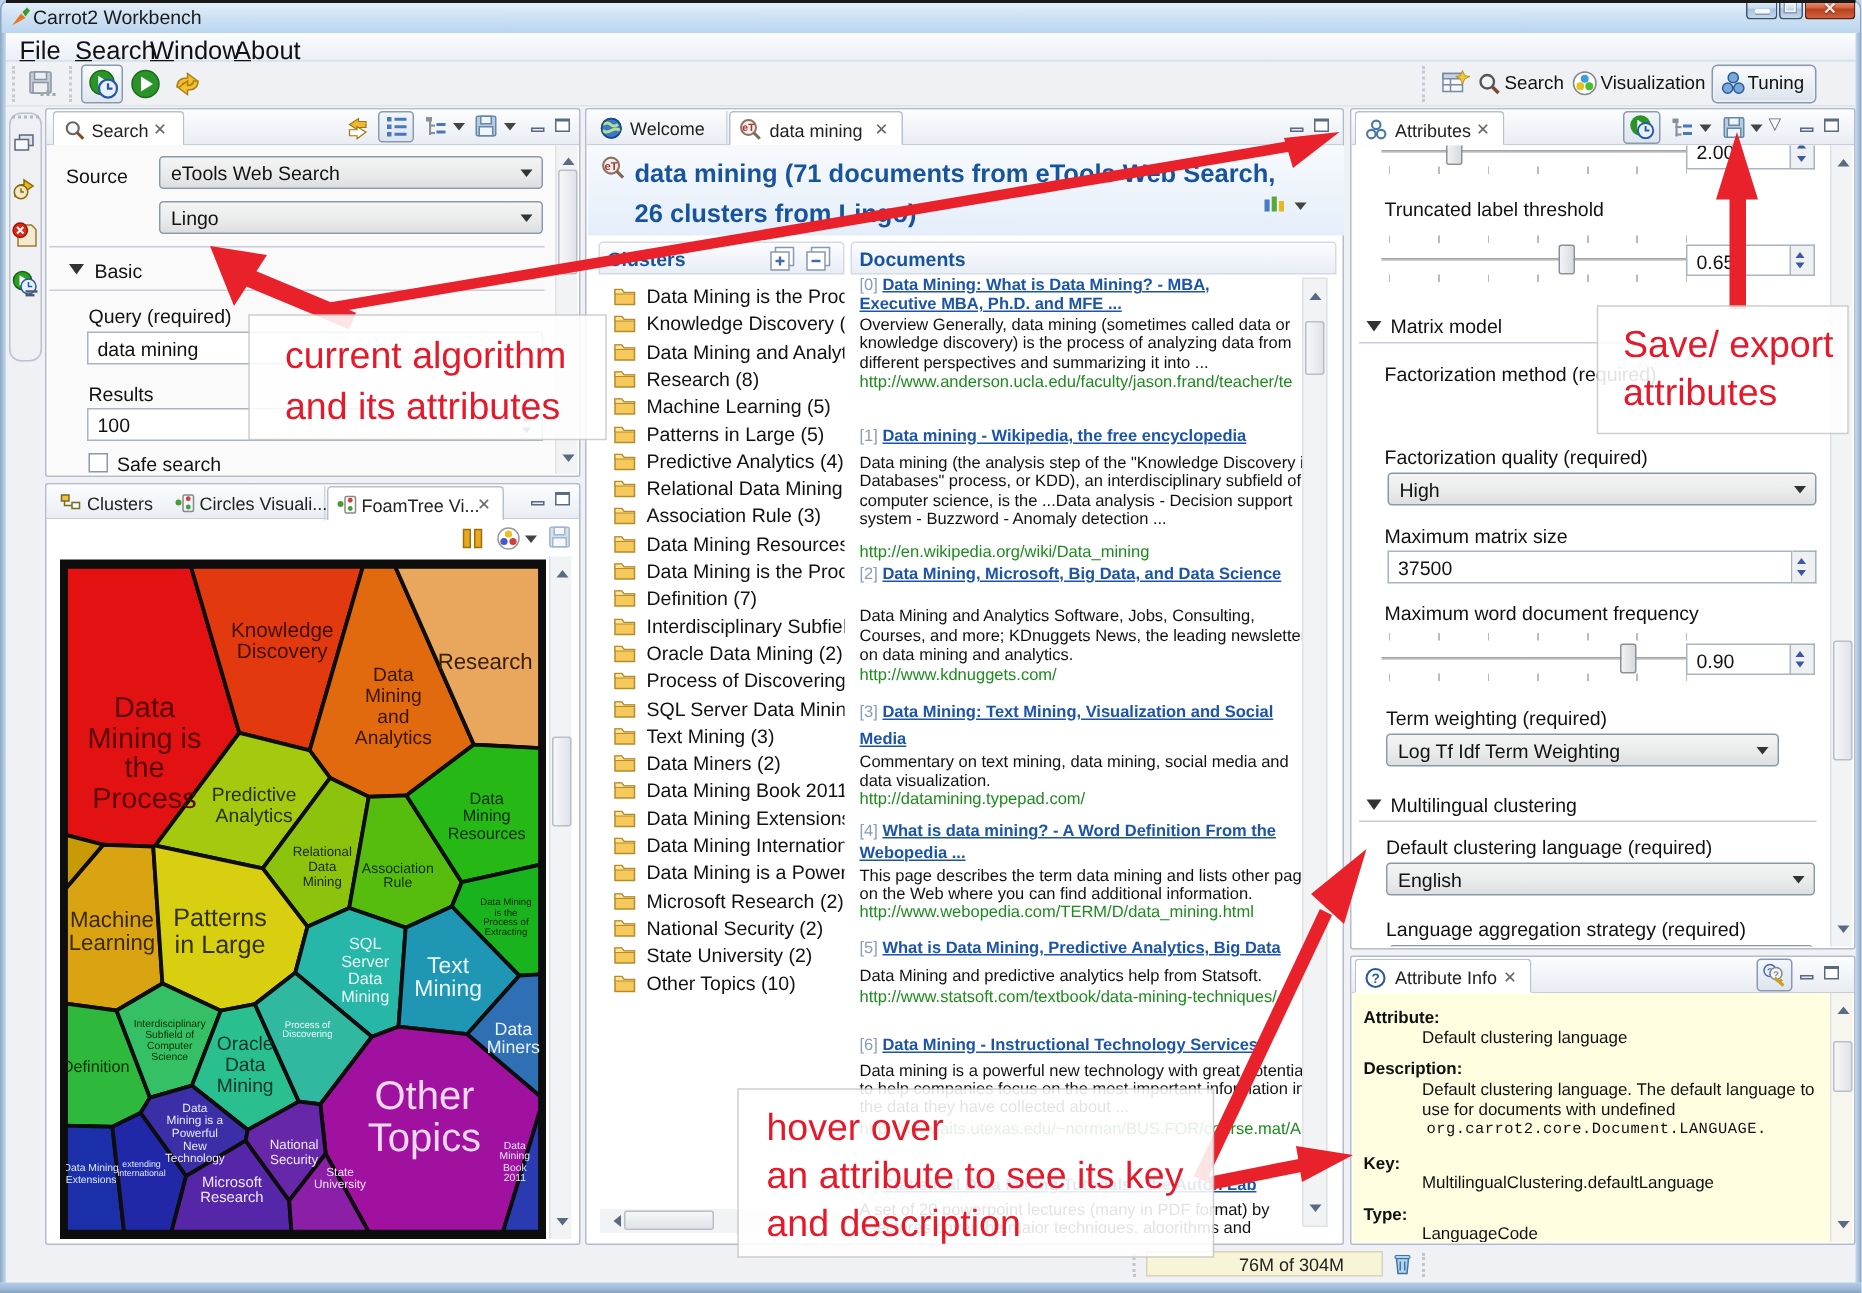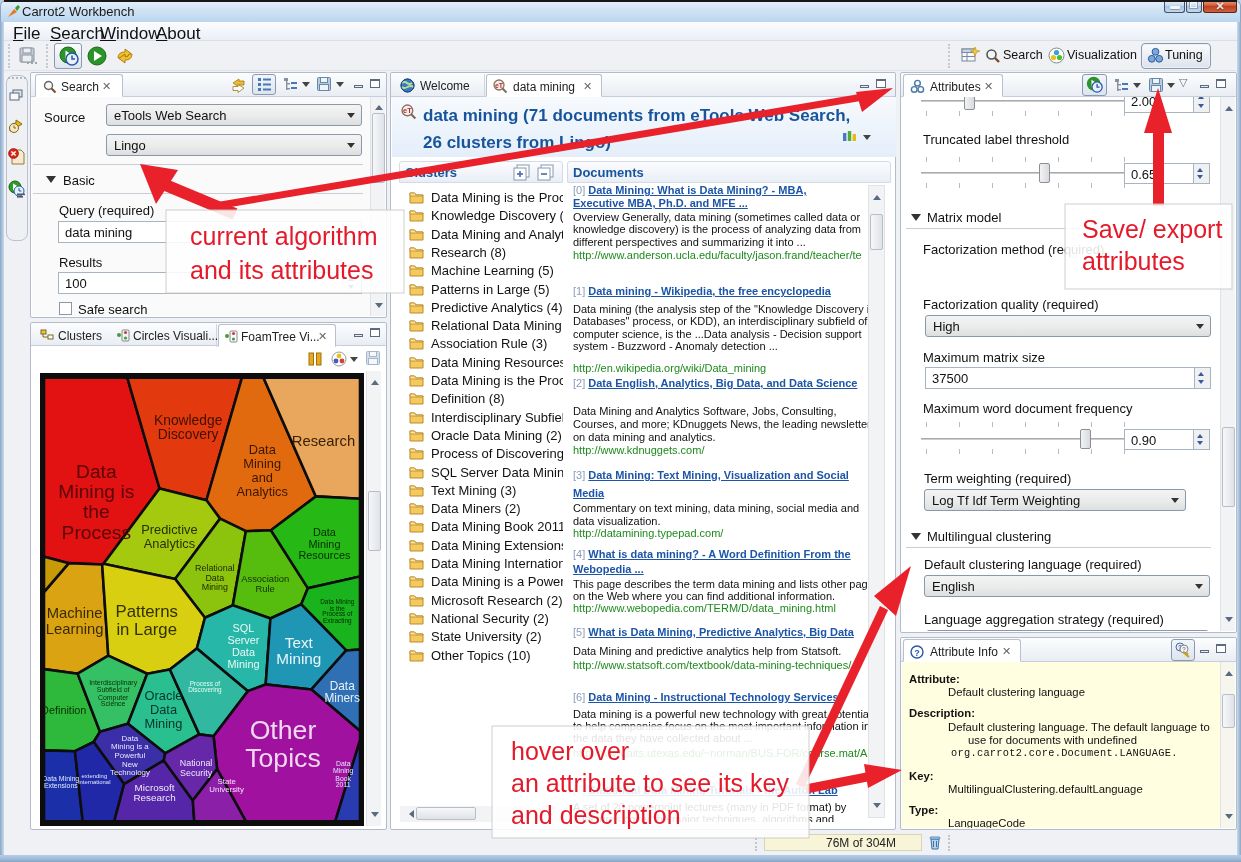--- a/index.html
+++ b/index.html
@@ -537,21 +537,21 @@
             <path d="M1 3 L1 12 L14 12 L14 4 L7 4 L5.5 2 L1 2 Z" fill="#f5c95c" stroke="#b98a2a"></path>
             <path d="M1 5 L14 5 L14 4 L7 4 L5.5 2 L1 2 Z" fill="#fde39a" stroke="#b98a2a" stroke-width="0.8"></path>
           </svg>
           <span style="position:absolute;left:22px;top:1px;font-size:13px;color:#111;white-space:nowrap;">Data Mining is the Process of (3)</span>
         </div>
 <div style="position:absolute;left:10px;top:201.3px;width:200px;height:18px;">
           <svg style="position:absolute;left:0;top:2px" width="16" height="13" viewBox="0 0 16 13">
             <path d="M1 3 L1 12 L14 12 L14 4 L7 4 L5.5 2 L1 2 Z" fill="#f5c95c" stroke="#b98a2a"></path>
             <path d="M1 5 L14 5 L14 4 L7 4 L5.5 2 L1 2 Z" fill="#fde39a" stroke="#b98a2a" stroke-width="0.8"></path>
           </svg>
-          <span style="position:absolute;left:22px;top:1px;font-size:13px;color:#111;white-space:nowrap;">Definition (8)</span>
+          <span style="position:absolute;left:22px;top:1px;font-size:13px;color:#111;white-space:nowrap;">Definition (7)</span>
         </div>
 <div style="position:absolute;left:10px;top:219.6px;width:200px;height:18px;">
           <svg style="position:absolute;left:0;top:2px" width="16" height="13" viewBox="0 0 16 13">
             <path d="M1 3 L1 12 L14 12 L14 4 L7 4 L5.5 2 L1 2 Z" fill="#f5c95c" stroke="#b98a2a"></path>
             <path d="M1 5 L14 5 L14 4 L7 4 L5.5 2 L1 2 Z" fill="#fde39a" stroke="#b98a2a" stroke-width="0.8"></path>
           </svg>
           <span style="position:absolute;left:22px;top:1px;font-size:13px;color:#111;white-space:nowrap;">Interdisciplinary Subfield of (2)</span>
         </div>
 <div style="position:absolute;left:10px;top:237.9px;width:200px;height:18px;">
           <svg style="position:absolute;left:0;top:2px" width="16" height="13" viewBox="0 0 16 13">
@@ -668,21 +668,21 @@
         </div>
 <div style="position:absolute;left:6px;top:102px;width:296px;height:95px;font-size:11px;color:#111;">
           <div style="position:absolute;left:0;top:0;white-space:nowrap;"><span style="color:#8a9cb8;">[1]</span> <span style="color:#1c55a8;font-weight:bold;text-decoration:underline;">Data mining - Wikipedia, the free encyclopedia</span></div>
           <div style="position:absolute;left:0;top:18px;white-space:nowrap;">Data mining (the analysis step of the "Knowledge Discovery in</div>
           <div style="position:absolute;left:0;top:30px;white-space:nowrap;">Databases" process, or KDD), an interdisciplinary subfield of</div>
           <div style="position:absolute;left:0;top:43px;white-space:nowrap;">computer science, is the ...Data analysis - Decision support</div>
           <div style="position:absolute;left:0;top:55px;white-space:nowrap;">system - Buzzword - Anomaly detection ...</div>
           <div style="position:absolute;left:0;top:77px;white-space:nowrap;color:#1e8a1e;">http://en.wikipedia.org/wiki/Data_mining</div>
         </div>
 <div style="position:absolute;left:6px;top:194px;width:296px;height:95px;font-size:11px;color:#111;">
-          <div style="position:absolute;left:0;top:0;white-space:nowrap;"><span style="color:#8a9cb8;">[2]</span> <span style="color:#1c55a8;font-weight:bold;text-decoration:underline;">Data English, Analytics, Big Data, and Data Science</span></div>
+          <div style="position:absolute;left:0;top:0;white-space:nowrap;"><span style="color:#8a9cb8;">[2]</span> <span style="color:#1c55a8;font-weight:bold;text-decoration:underline;">Data Mining, Microsoft, Big Data, and Data Science</span></div>
           <div style="position:absolute;left:0;top:28px;white-space:nowrap;">Data Mining and Analytics Software, Jobs, Consulting,</div>
           <div style="position:absolute;left:0;top:41px;white-space:nowrap;">Courses, and more; KDnuggets News, the leading newsletter</div>
           <div style="position:absolute;left:0;top:54px;white-space:nowrap;">on data mining and analytics.</div>
           <div style="position:absolute;left:0;top:67px;white-space:nowrap;color:#1e8a1e;">http://www.kdnuggets.com/</div>
         </div>
 <div style="position:absolute;left:6px;top:286px;width:296px;height:95px;font-size:11px;color:#111;">
           <div style="position:absolute;left:0;top:0;white-space:nowrap;"><span style="color:#8a9cb8;">[3]</span> <span style="color:#1c55a8;font-weight:bold;text-decoration:underline;">Data Mining: Text Mining, Visualization and Social</span></div>
           <div style="position:absolute;left:0;top:18px;white-space:nowrap;color:#1c55a8;font-weight:bold;text-decoration:underline;">Media</div>
           <div style="position:absolute;left:0;top:33px;white-space:nowrap;">Commentary on text mining, data mining, social media and</div>
           <div style="position:absolute;left:0;top:46px;white-space:nowrap;">data visualization.</div>
@@ -866,21 +866,21 @@
       <b></b>
     </span>
  <span class="maxico" style="left:314px;top:5px;">
       <b></b>
     </span>
  <div style="position:absolute;left:1px;top:24px;right:16px;bottom:1px;background:#fffee0;overflow:hidden;font-size:11.3px;color:#111;">
   <div style="position:absolute;left:7px;top:11px;font-weight:bold;">Attribute:</div>
   <div style="position:absolute;left:46px;top:24px;">Default clustering language</div>
   <div style="position:absolute;left:7px;top:45px;font-weight:bold;">Description:</div>
   <div style="position:absolute;left:46px;top:59px;white-space:nowrap;">Default clustering language. The default language to</div>
-      <div style="position:absolute;left:46px;top:72px;white-space:nowrap;margin-left:20px;">use for documents with undefined</div>
+      <div style="position:absolute;left:46px;top:72px;white-space:nowrap;">use for documents with undefined</div>
       <div style="position:absolute;left:49px;top:85px;white-space:nowrap;font-family:'Liberation Mono',monospace;font-size:10.3px;letter-spacing:0.3px;">org.carrot2.core.Document.LANGUAGE.</div>
   <div style="position:absolute;left:7px;top:108px;font-weight:bold;">Key:</div>
   <div style="position:absolute;left:46px;top:121px;">MultilingualClustering.defaultLanguage</div>
   <div style="position:absolute;left:7px;top:142px;font-weight:bold;">Type:</div>
   <div style="position:absolute;left:46px;top:155px;">LanguageCode</div>
  </div>
  <div class="vsb" style="right:1px;top:24px;bottom:1px;background:#f6f6ee;">
       <i style="position:absolute;top:5px;left:4px;width:0;height:0;border:4px solid transparent;border-bottom:5px solid #5a6a80;"></i>
       <i style="position:absolute;bottom:5px;left:4px;width:0;height:0;border:4px solid transparent;border-top:5px solid #5a6a80;"></i>
       <span class="sbthumb" style="top:32px;height:34px;"></span>

